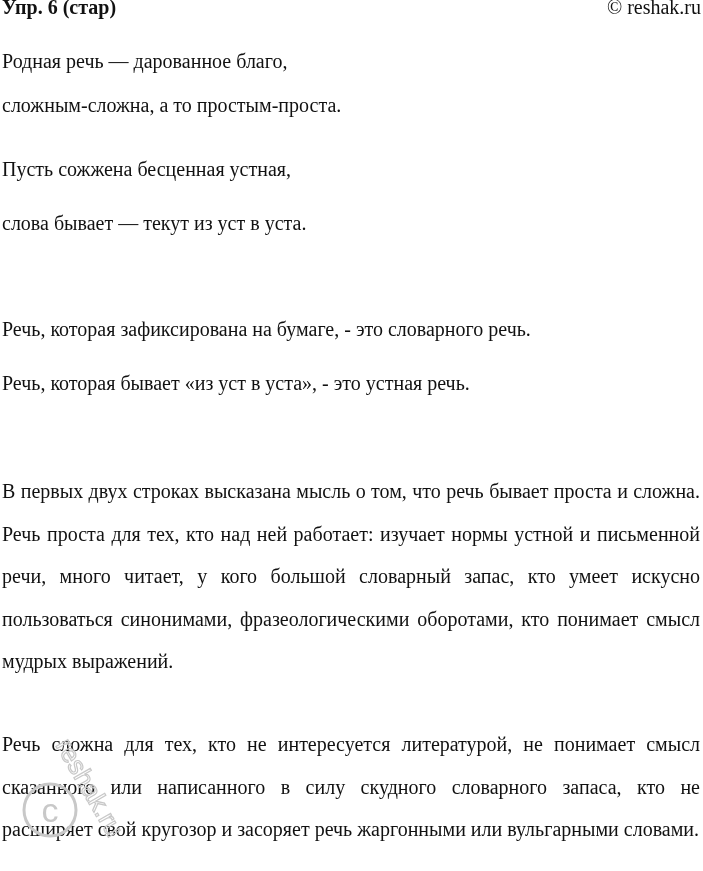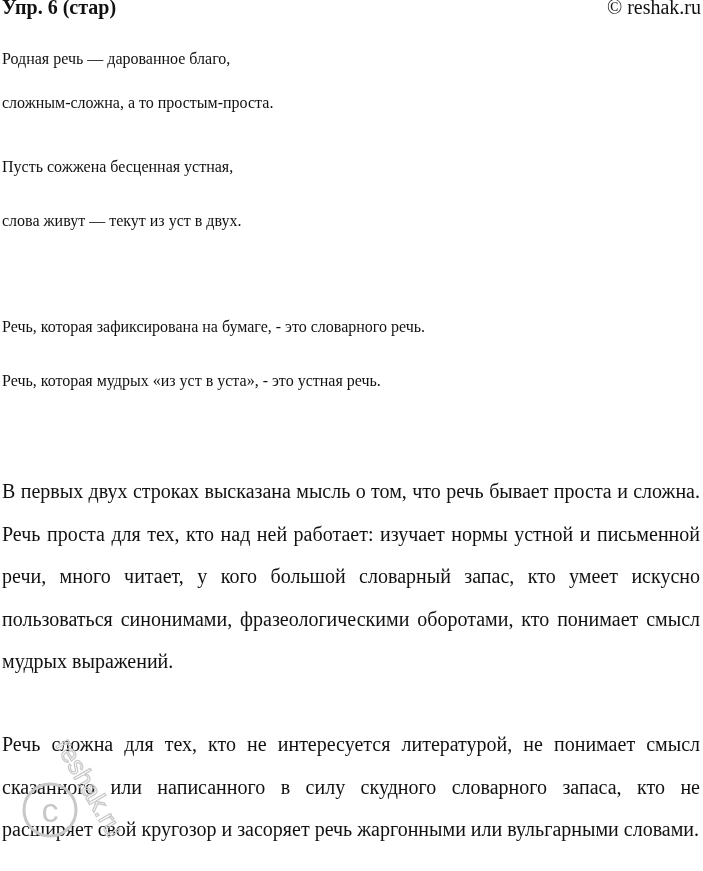--- a/index.html
+++ b/index.html
@@ -1,37 +1,37 @@
 <!DOCTYPE html>
 <html><head>
 <meta charset="utf-8">
 <style>
   html, body { margin: 0; padding: 0; background: #ffffff; }
   body { width: 703px; height: 871px; position: relative; overflow: hidden;
          font-family: "Liberation Serif", serif; color: #111; }
   .hdr-title { position: absolute; left: 2px; top: -4px; font-size: 20px; font-weight: bold; }
   .hdr-copy { position: absolute; right: 2px; top: -4px; font-size: 20px; }
-  .line { position: absolute; left: 2px; font-size: 16px; white-space: nowrap; }
+  .line { position: absolute; left: 2px; font-size: 20px; white-space: nowrap; }
   .para { position: absolute; left: 2px; width: 698px; font-size: 20px; line-height: 42.5px;
           text-align: justify; text-align-last: left; font-family: Liberation Serif, serif; }
   .wm { position: absolute; left: 10px; top: 700px; width: 150px; height: 160px; pointer-events: none; }
 </style>
 </head>
 <body>
 
 <div class="hdr-title">Упр. 6 (стар)</div>
 <div class="hdr-copy">© reshak.ru</div>
 
 <div class="line" style="top:50px">Родная речь — дарованное благо,</div>
 <div class="line" style="top:94px">сложным-сложна, а то простым-проста.</div>
 <div class="line" style="top:158px">Пусть сожжена бесценная устная,</div>
-<div class="line" style="top:212px">слова живут — текут из уст в двух.</div>
+<div class="line" style="top:212px">слова бывает — текут из уст в уста.</div>
 
 <div class="line" style="top:318px">Речь, которая зафиксирована на бумаге, - это словарного речь.</div>
-<div class="line" style="top:372px">Речь, которая мудрых «из уст в уста», - это устная речь.</div>
+<div class="line" style="top:372px">Речь, которая бывает «из уст в уста», - это устная речь.</div>
 
 <div class="para" style="top:470px">В первых двух строках высказана мысль о том, что речь бывает проста и сложна. Речь проста для тех, кто над ней работает: изучает нормы устной и письменной речи, много читает, у кого большой словарный запас, кто умеет искусно пользоваться синонимами, фразеологическими оборотами, кто понимает смысл мудрых выражений.</div>
 <div class="para" style="top:723px">Речь сложна для тех, кто не интересуется литературой, не понимает смысл сказанного или написанного в силу скудного словарного запаса, кто не расширяет свой кругозор и засоряет речь жаргонными или вульгарными словами.</div>
 
 <svg class="wm" viewBox="0 0 150 160">
   <circle cx="40" cy="110" r="26" fill="none" stroke="#c8c8c8" stroke-width="3"></circle>
   <text x="40" y="122" font-size="34" text-anchor="middle" fill="#c8c8c8" font-family="Liberation Sans, sans-serif">c</text>
   <text x="45" y="45" font-size="26" fill="none" stroke="#c8c8c8" stroke-width="1.2" font-family="Liberation Sans, sans-serif" transform="rotate(60 45 45)">reshak.ru</text>
 </svg>
 

